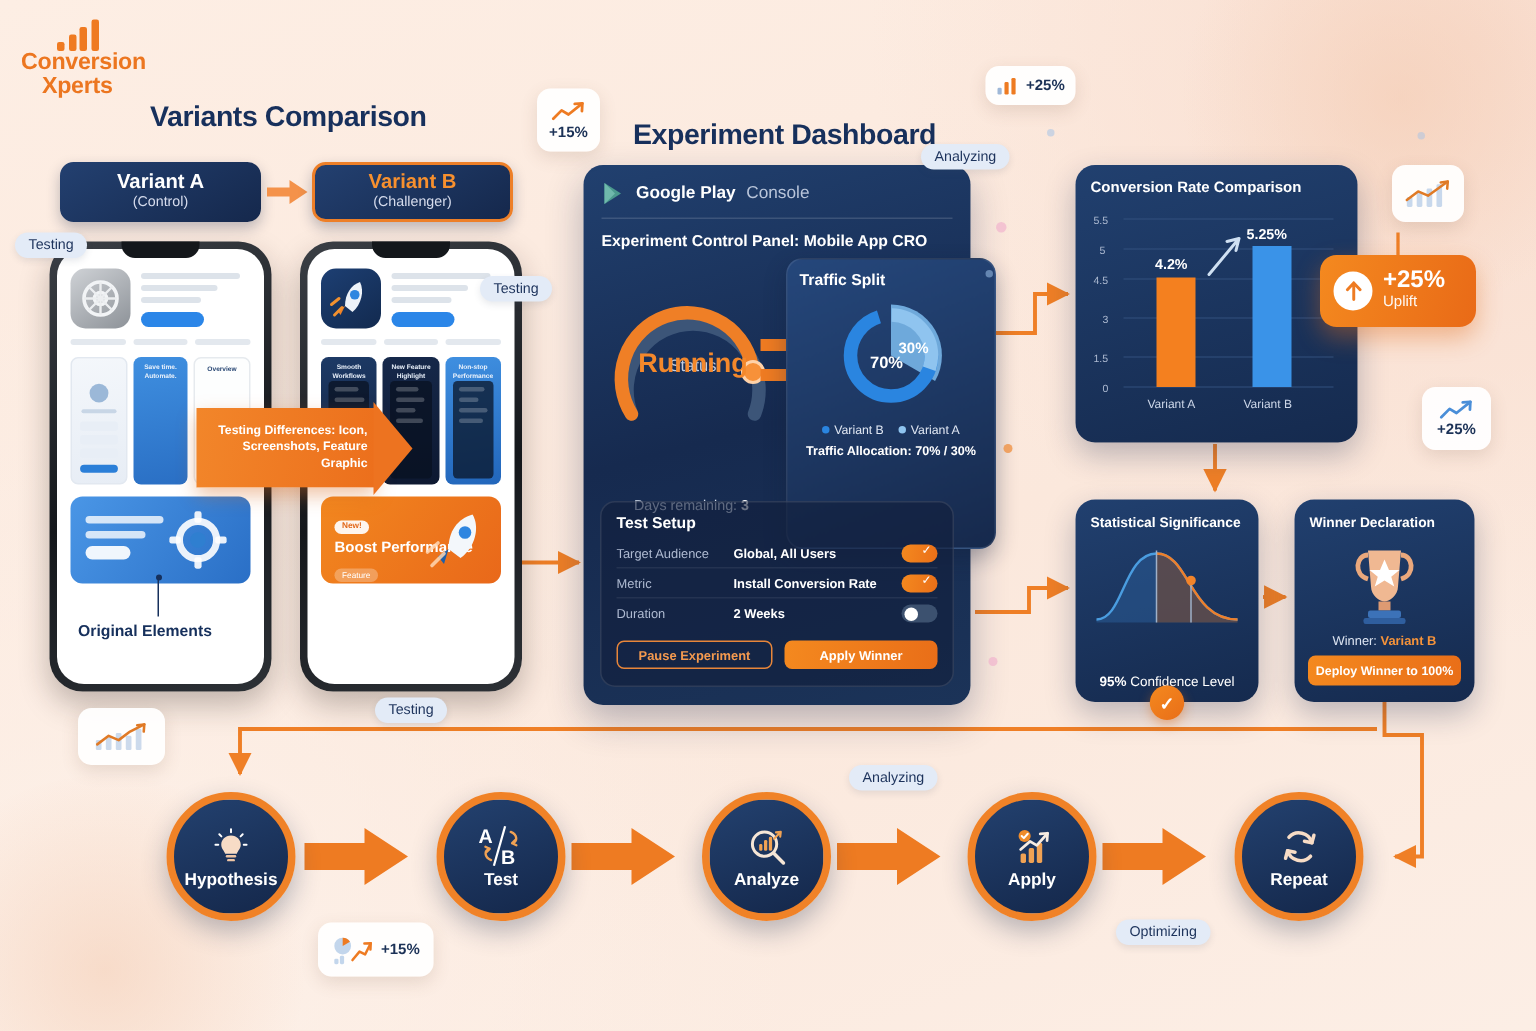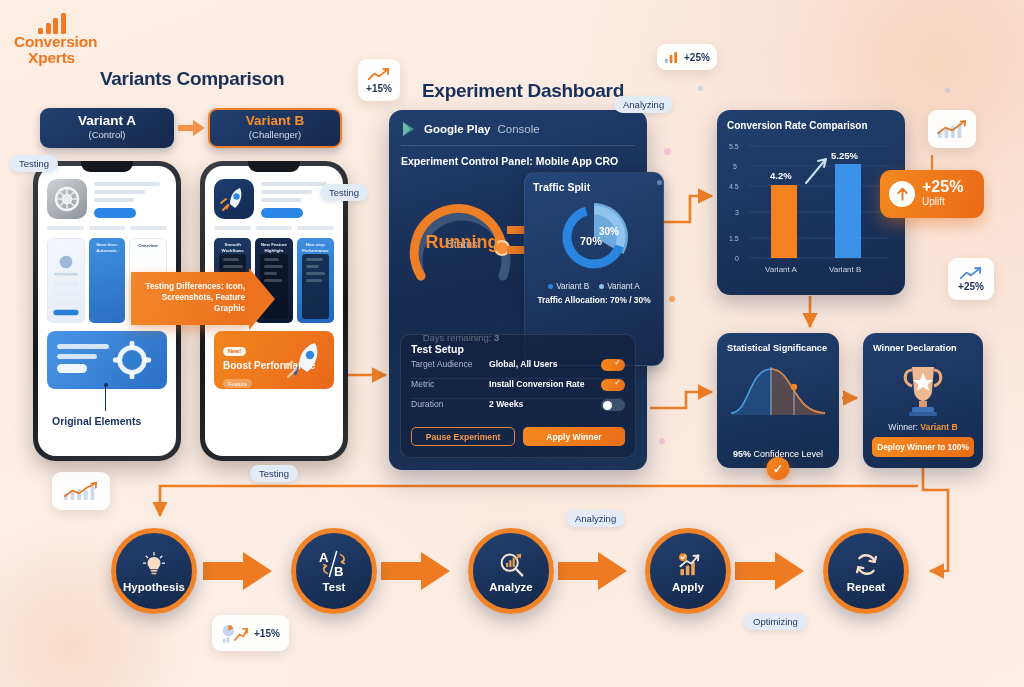--- a/index.html
+++ b/index.html
@@ -171,21 +171,21 @@
   .alloc { text-align: center; color: #fff; font-size: 8.4px; margin-top: 4px; font-weight: bold; }
 
   .dash-arrows { position: absolute; left: 118px; top: 110px; width: 44px; height: 42px; }
 
   .setup {
     position: absolute; left: 11px; top: 224px; width: 236px; height: 124px;
     border-radius: 10px; background: rgba(17,31,59,.62);
     border: 1px solid rgba(255,255,255,.11); padding: 8px 10px;
   }
   .setup h4 { color: #fff; font-size: 10.5px; font-weight: bold; margin-bottom: 4px; }
-  .srow { display: flex; height: 20px; border-bottom: 1px solid rgba(255,255,255,.07); }
+  .srow { display: flex; align-items: center; height: 20px; border-bottom: 1px solid rgba(255,255,255,.07); }
   .srow .k { color: #aebad1; font-size: 8.6px; width: 78px; }
   .srow .v { color: #fff; font-size: 8.6px; font-weight: bold; flex: 1; }
   .tog { width: 24px; height: 12px; border-radius: 6px; position: relative; flex: none; }
   .tog.on { background: linear-gradient(100deg,#f4891f,#ea6f18); }
   .tog.on::after { content: "✓"; position: absolute; right: 4px; top: -1px; color: #fff; font-size: 8px; }
   .tog.off { background: #3c516f; }
   .tog.off::after { content: ""; position: absolute; left: 1.5px; top: 1.5px; width: 9px; height: 9px;
                     border-radius: 50%; background: #fff; }
   .sbtns { display: flex; gap: 8px; margin-top: 8px; }
   .btn-ghost {

